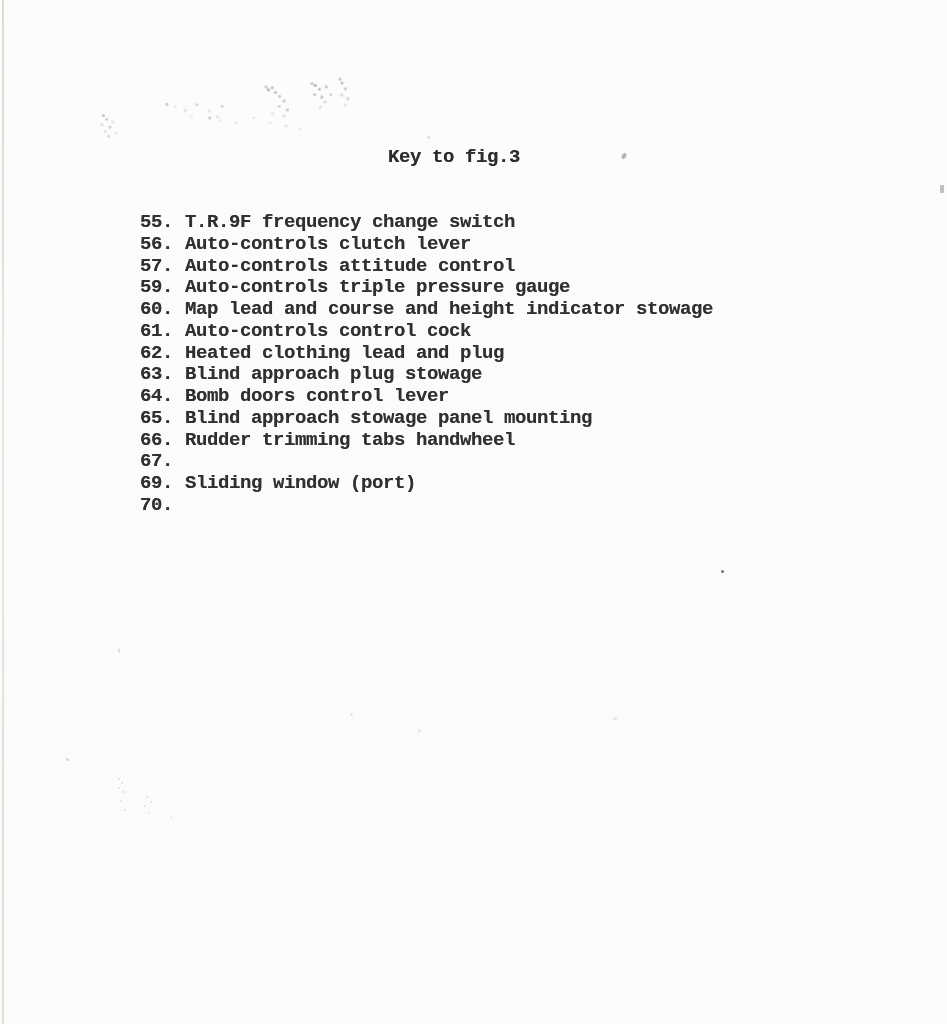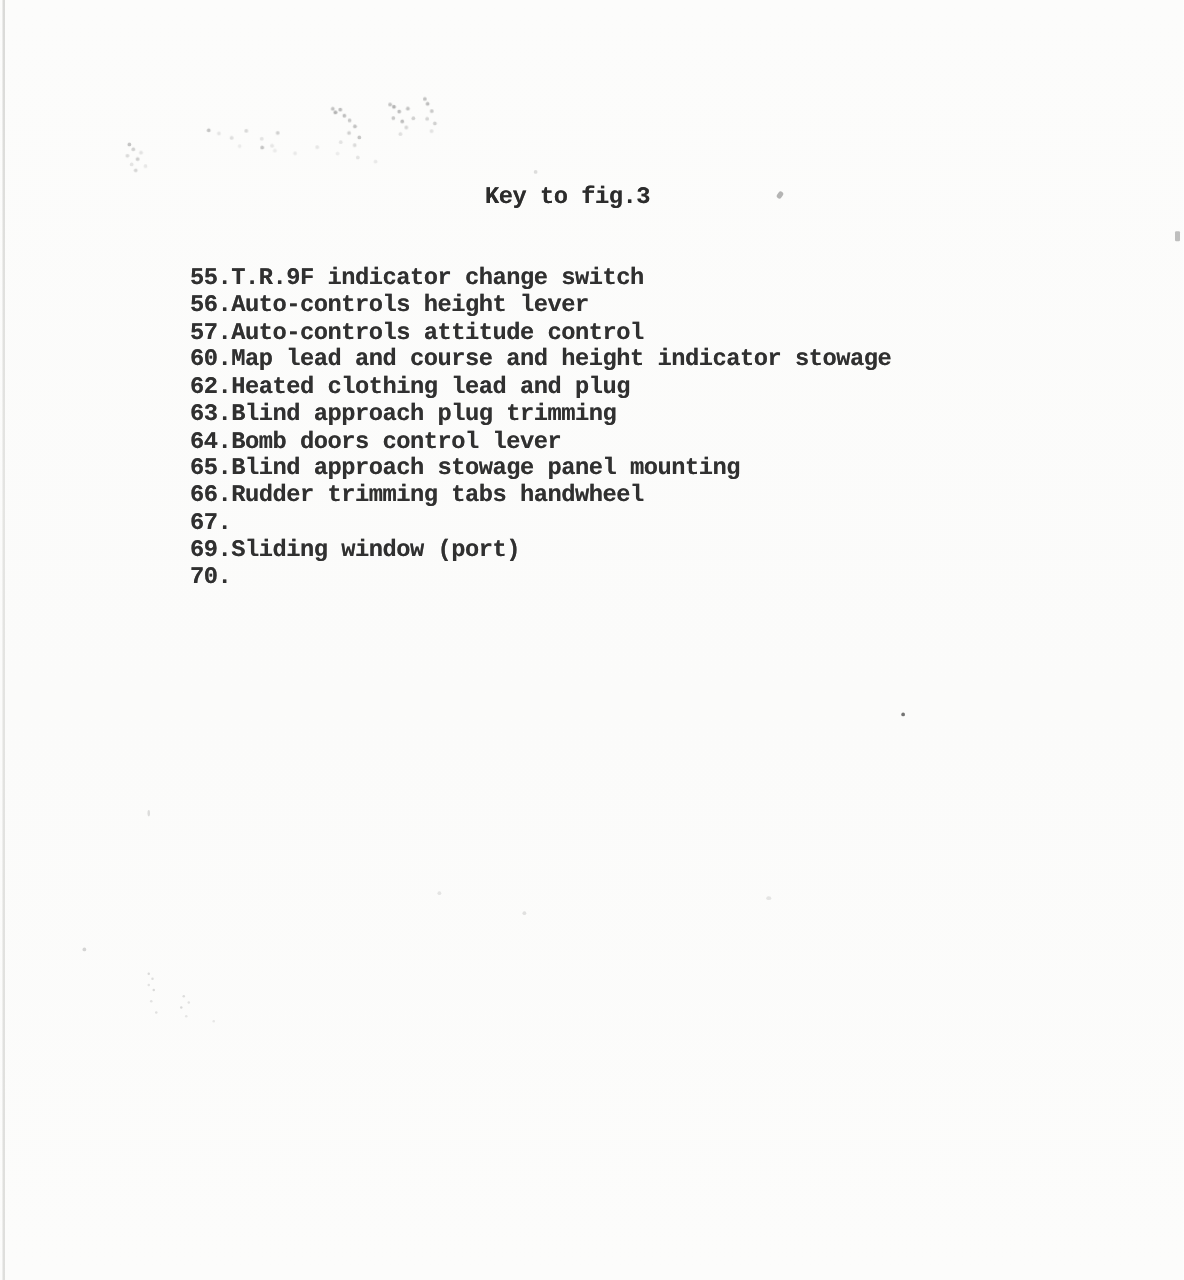--- a/index.html
+++ b/index.html
@@ -45,21 +45,20 @@
     font-weight: 700;
     letter-spacing: -0.4px;
     color: #303030;
     text-shadow: 0 0 0.5px rgba(48,48,48,0.6);
   }
   .row {
     display: flex;
     height: 21.75px;
     line-height: 21.75px;
     white-space: nowrap;
-    text-align: right;
   }
   .num {
     display: inline-block;
     width: 45px;
     flex: 0 0 45px;
   }
   .lbl {
     display: inline-block;
   }
   
@@ -153,41 +152,49 @@
     <i class="g4"></i>
     <i class="g5"></i>
     <i class="g6"></i>
   </div>
 
   <div class="title">Key to fig.3</div>
 
   <div class="key-list">
     <div class="row">
       <span class="num">55.</span>
-      <span class="lbl">T.R.9F indicator change switch</span>
+      <span class="lbl">T.R.9F frequency change switch</span>
     </div>
     <div class="row">
       <span class="num">56.</span>
-      <span class="lbl">Auto-controls height lever</span>
+      <span class="lbl">Auto-controls clutch lever</span>
     </div>
     <div class="row">
       <span class="num">57.</span>
       <span class="lbl">Auto-controls attitude control</span>
     </div>
     <div class="row">
+      <span class="num">59.</span>
+      <span class="lbl">Auto-controls triple pressure gauge</span>
+    </div>
+    <div class="row">
       <span class="num">60.</span>
       <span class="lbl">Map lead and course and height indicator stowage</span>
     </div>
     <div class="row">
+      <span class="num">61.</span>
+      <span class="lbl">Auto-controls control cock</span>
+    </div>
+    <div class="row">
       <span class="num">62.</span>
       <span class="lbl">Heated clothing lead and plug</span>
     </div>
     <div class="row">
       <span class="num">63.</span>
-      <span class="lbl">Blind approach plug trimming</span>
+      <span class="lbl">Blind approach plug stowage</span>
     </div>
     <div class="row">
       <span class="num">64.</span>
       <span class="lbl">Bomb doors control lever</span>
     </div>
     <div class="row">
       <span class="num">65.</span>
       <span class="lbl">Blind approach stowage panel mounting</span>
     </div>
     <div class="row">

